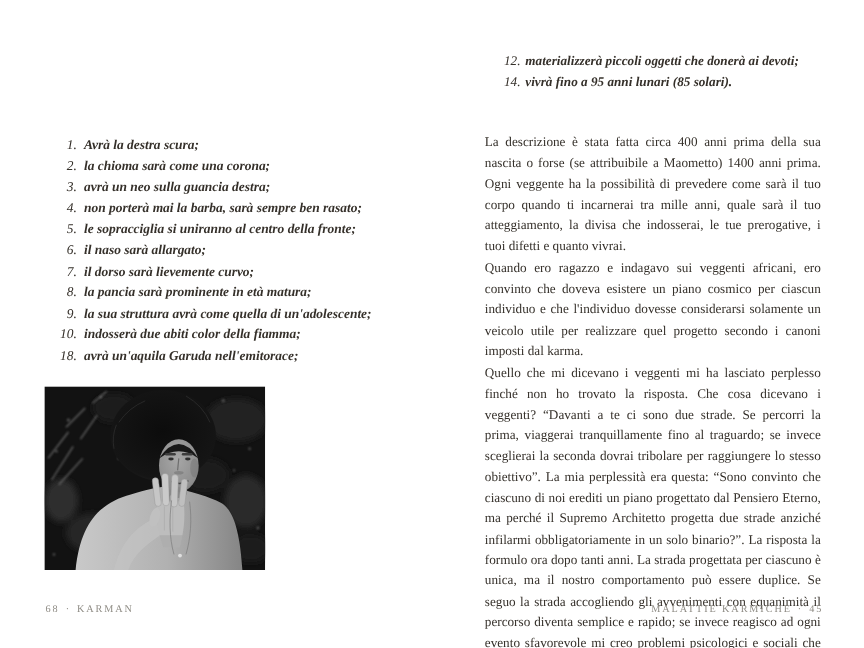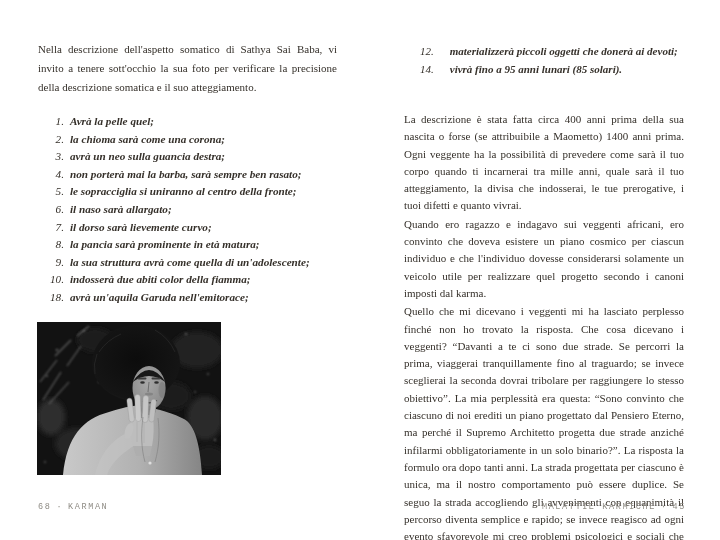--- a/index.html
+++ b/index.html
@@ -19,47 +19,45 @@
   .list-left .li{display:flex;line-height:17.6px;}
   .num{flex:0 0 26px;text-align:right;margin-right:6px;}
   .txt{white-space:nowrap;font-weight:bold;}
   .photo{position:absolute;left:37px;top:322px;width:184px;height:153px;display:block;}
   
   .list-right{
     position:absolute;left:403px;top:42px;width:285px;
     font-style:italic;font-size:11px;padding-left:17px;box-sizing:border-box;
   }
   .list-right .li{display:flex;line-height:18.2px;}
-  .list-right .num{flex:none;text-align:left;margin-right:16px;}
+  .list-right .num{flex:none;text-align:left;margin-right:4px;}
   .body-col{
     position:absolute;left:403px;top:110px;width:282px;
     font-size:11px;line-height:17.3px;text-align:justify;
   }
   .para{margin:1px;}
   
   .footer{
     position:absolute;top:502px;font-size:8.5px;letter-spacing:1.6px;
     color:#8f8c85;
-    font-family:Liberation Mono, monospace;
   }
   .footer-left{left:38px;}
   .footer-right{left:400px;width:286px;text-align:right;}
   .footer .sep{margin:0 5px;}
 </style>
 </head>
 <body>
 
 <div class="spread">
 
-  <div class="intro">Nella descrizione dell'aspetto somatico di Sathya Sai Baba, vi invito a tenere sott'occhio la sua foto per verificare la precisione della descrizione somatica e il suo atteggiamento.</div>
 
   <div class="list-left">
     <div class="li">
         <span class="num">1.</span>
-        <span class="txt">Avrà la pelle quel;</span>
+        <span class="txt">Avrà la destra scura;</span>
       </div>
     <div class="li">
         <span class="num">2.</span>
         <span class="txt">la chioma sarà come una corona;</span>
       </div>
     <div class="li">
         <span class="num">3.</span>
         <span class="txt">avrà un neo sulla guancia destra;</span>
       </div>
     <div class="li">

